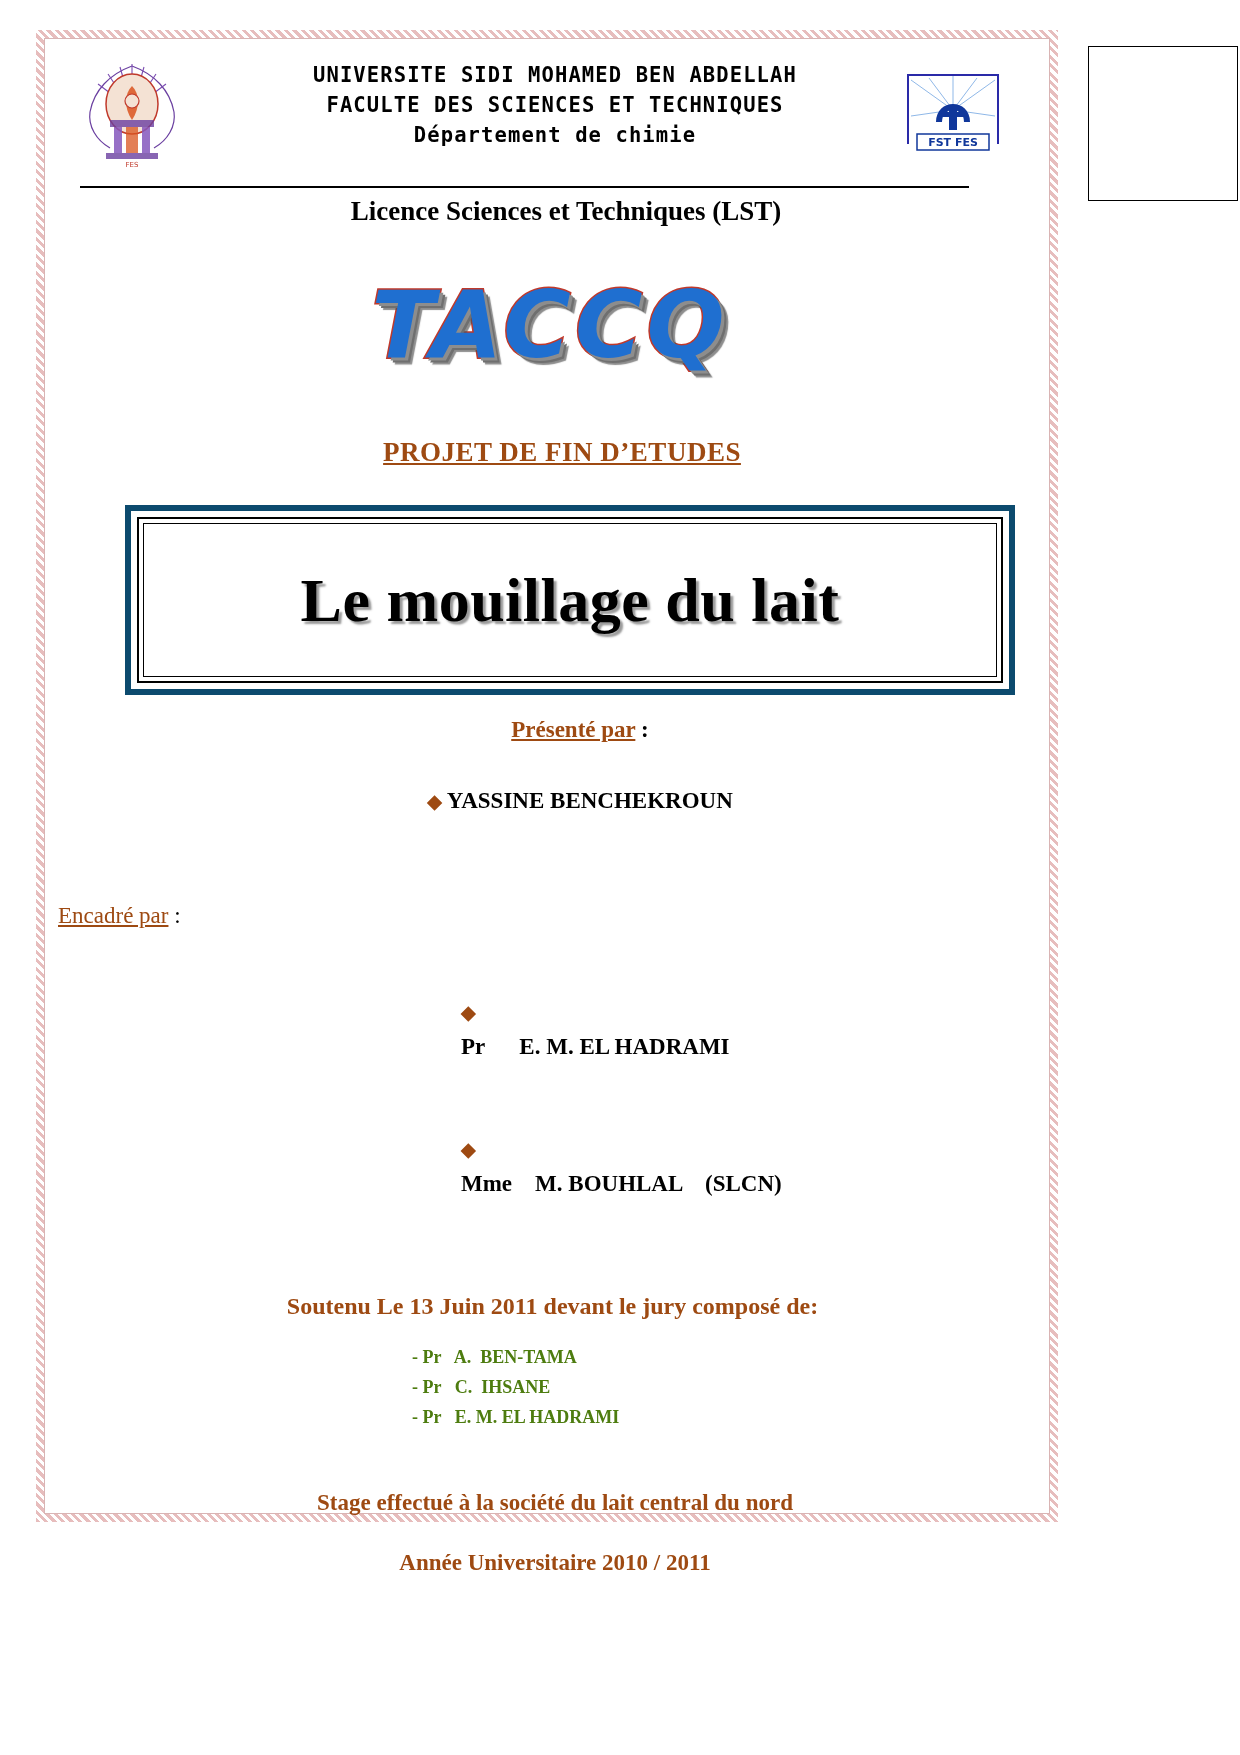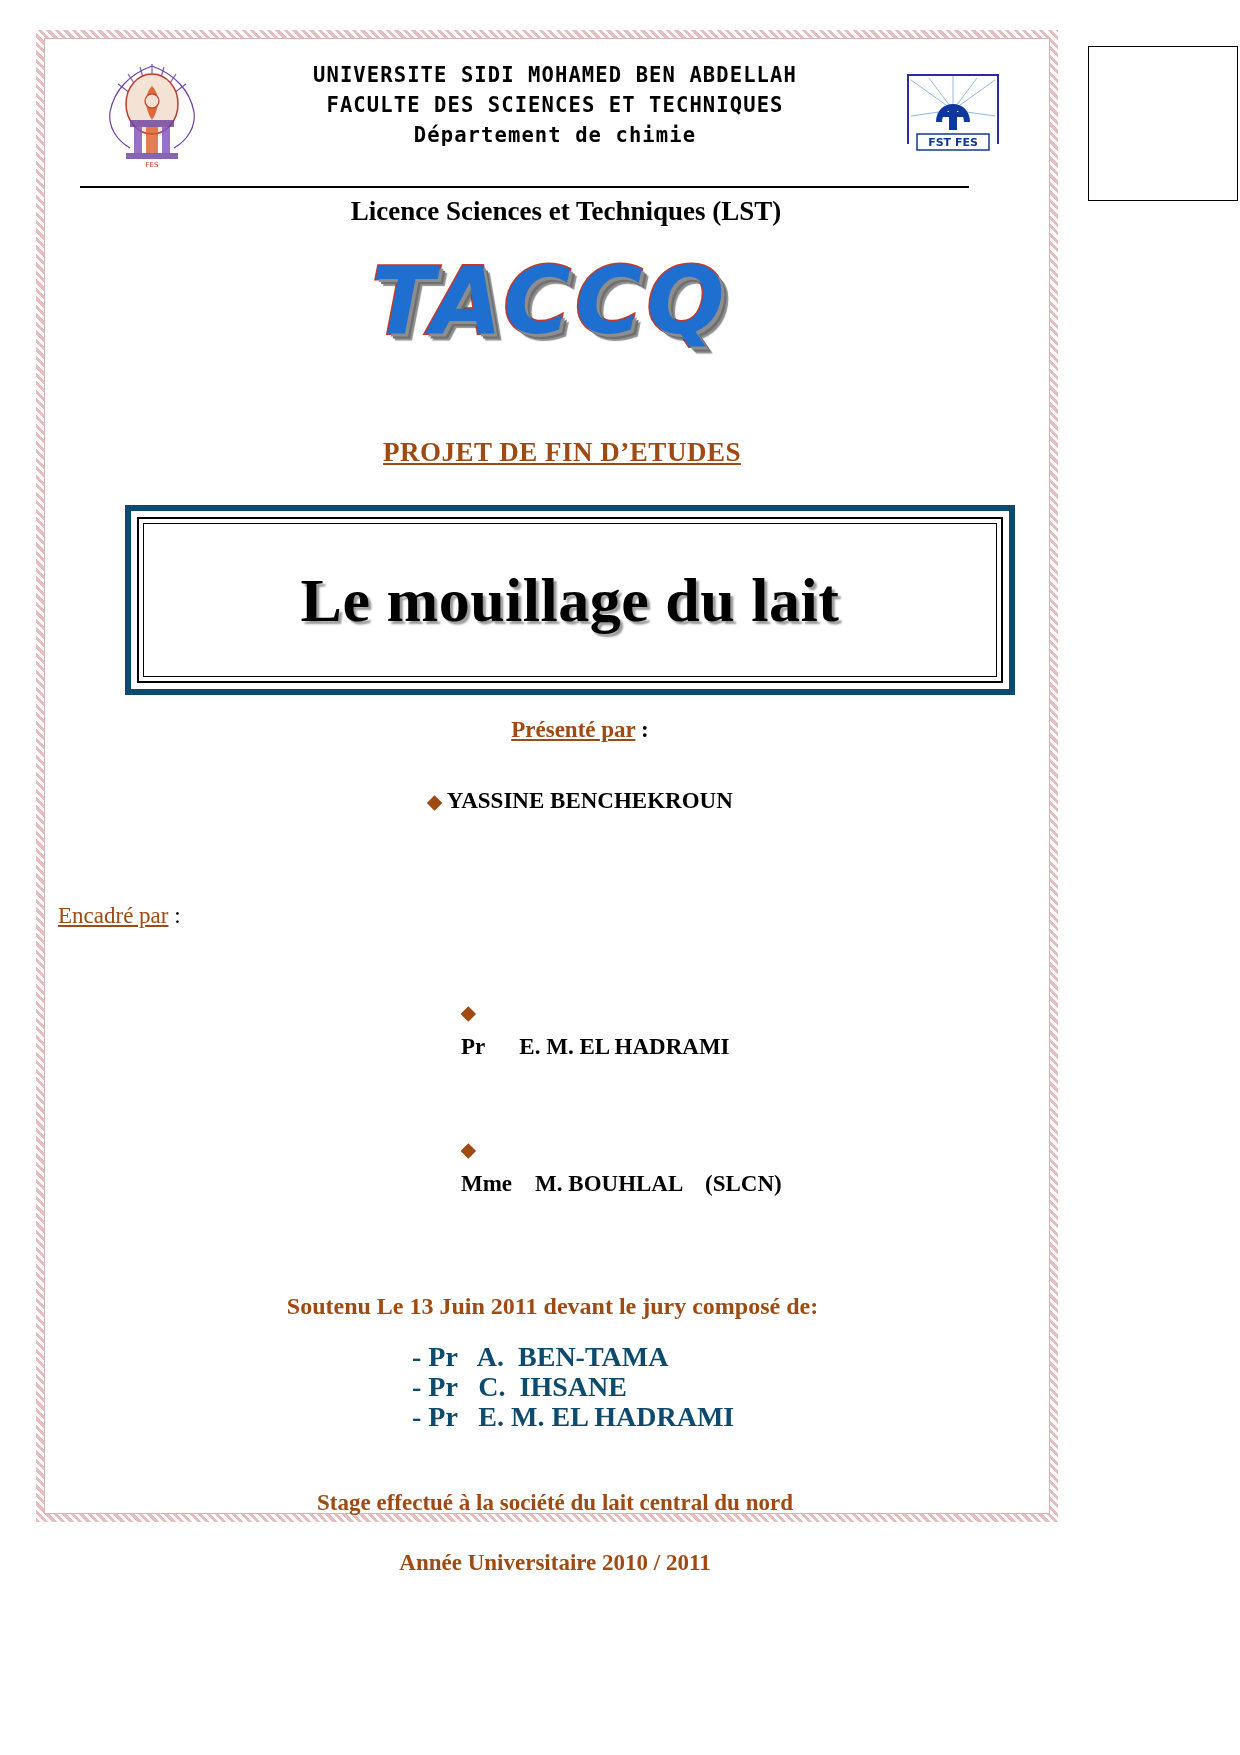--- a/index.html
+++ b/index.html
@@ -63,21 +63,21 @@
   
   .header {
     position: absolute;
     left: 80px;
     top: 60px;
     width: 930px;
     height: 120px;
   }
   .logo-left {
     position: absolute;
-    left: 20px;
+    left: 0;
     top: 0px;
     width: 104px;
     height: 110px;
     text-decoration: underline;
   }
   .logo-right {
     position: absolute;
     left: 827px;
     top: 14px;
     width: 92px;
@@ -118,21 +118,21 @@
     text-align: center;
     font-size: 27px;
     font-weight: bold;
     color: #000;
   }
 
   
   .wordmark {
     position: absolute;
     left: 0;
-    top: 248px;
+    top: 272px;
     width: 1100px;
     text-align: center;
   }
   .wordmark span {
     font-family: "DejaVu Sans", sans-serif;
     font-weight: bold;
     font-style: italic;
     font-size: 92px;
     letter-spacing: 4px;
     color: #1f6fd0;
@@ -241,23 +241,23 @@
     text-align: center;
     font-size: 24px;
     font-weight: bold;
     color: #9e4a12;
     margin-left: 5px;
   }
 
   .jury-list {
     margin-top: 22px;
     margin-left: 412px;
-    font-size: 28px;
-    font-weight: bold;
-    color: #0c4a6e;
+    font-size: 18px;
+    font-weight: bold;
+    color: #4d7c0f;
   }
   .jury-list div { line-height: 30px; white-space: pre; }
 
   .stage {
     margin-top: 58px;
     text-align: center;
     font-size: 23px;
     font-weight: bold;
     color: #9e4a12;
     margin-left: 10px;

